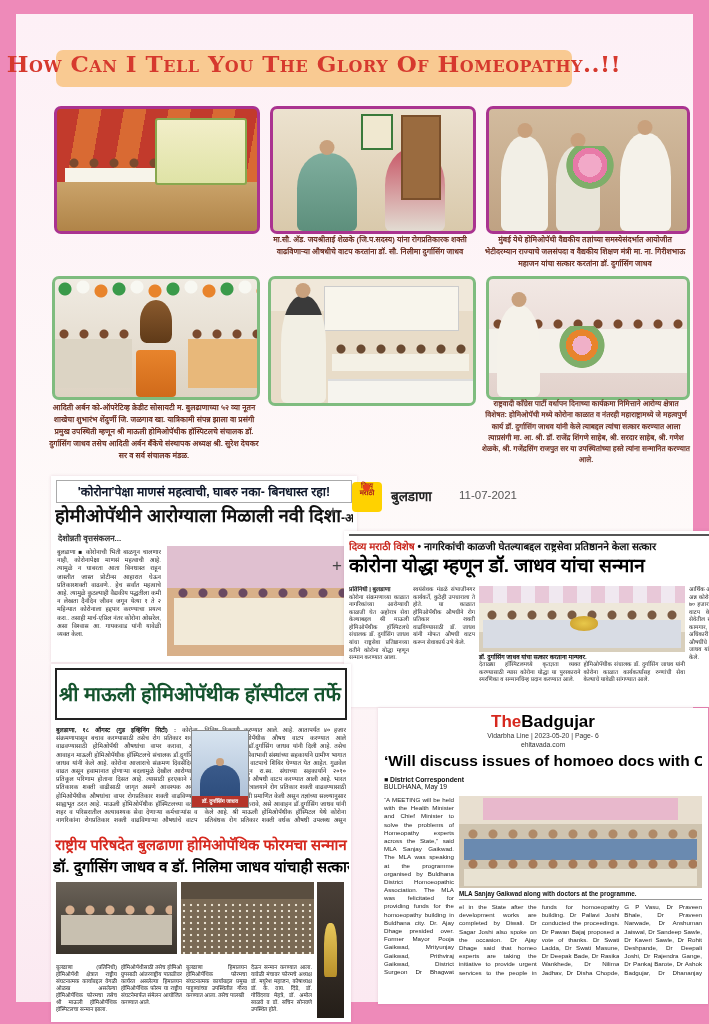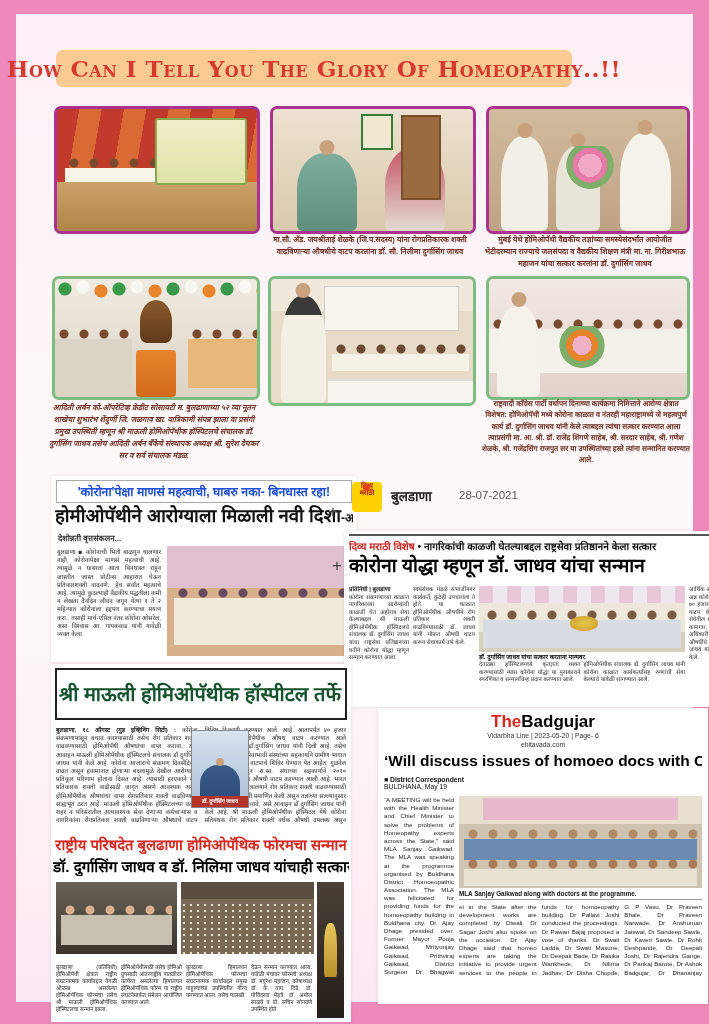--- a/index.html
+++ b/index.html
@@ -3,21 +3,21 @@
 <meta charset="utf-8">
 <style>
   html,body{margin:0;padding:0;}
   .stage{position:relative;width:709px;height:1024px;background:#ee8ab9;overflow:hidden;
          font-family:"Liberation Sans",sans-serif;-webkit-font-smoothing:antialiased;}
   .inner{position:absolute;left:16px;top:14px;width:677px;height:988px;
          background:linear-gradient(180deg,#fdf0f6 0%,#fefaf9 55%,#fbe9f1 100%);}
 
   
   .title-banner{position:absolute;left:40px;top:36px;width:516px;height:37px;background:#f9ca92;
-                border-radius:7px;display:flex;align-items:center;justify-content:center;}
+                border-radius:7px;display:flex;align-items:flex-start;justify-content:center;}
   .title-text{font-family:"DejaVu Serif",serif;font-weight:bold;font-variant:small-caps;
               font-size:23px;color:#d6392e;letter-spacing:.5px;white-space:nowrap;}
 
   
   .ph{position:absolute;border-radius:7px;overflow:hidden;}
   .b1{border:3px solid #aa3390;}
   .b2{border:3px solid #7fbc7f;}
   .cap{position:absolute;text-align:center;font-size:7.7px;line-height:1.55;color:#6e3326;font-weight:bold;}
 
   .fg{position:absolute;bottom:0;border-radius:45% 45% 6px 6px;}
@@ -58,21 +58,21 @@
         background:#f6f4ee;border-top:2px solid #ddd;}
   #ph6{background:linear-gradient(#f2e8e4,#e2d2cc);}
 
   
   .clip{position:absolute;background:#fff;box-shadow:0 0 3px rgba(120,40,80,.15);}
   .tiny{font-size:6.2px;line-height:1.32;color:#222;text-align:justify;overflow:hidden;}
   .plus{position:absolute;font-size:17px;color:#444;font-weight:normal;}
 
   
   .da-banner{position:absolute;left:5px;right:5px;top:4px;border:1px solid #aaa;text-align:center;
-             color:#1d4ed8;font-weight:bold;font-size:12.3px;padding:2px 0;white-space:nowrap;overflow:hidden;}
+             color:#0f172a;font-weight:bold;font-size:12.3px;padding:2px 0;white-space:nowrap;overflow:hidden;}
   .da-headline{position:absolute;left:4px;right:4px;top:26px;text-align:center;font-weight:bold;
              color:#111;font-size:18.5px;white-space:nowrap;overflow:hidden;}
   .da-byline{font-size:12px;}
   .da-credit{position:absolute;left:7px;top:56px;font-size:8px;font-weight:bold;color:#333;}
   .da-body{position:absolute;left:6px;top:72px;width:104px;height:108px;}
   .da-photo{position:absolute;left:116px;top:70px;width:184px;height:110px;}
 
   
   .dv-logo{position:absolute;left:336px;top:468px;width:30px;height:30px;background:#ffd200;
            border-radius:4px;text-align:center;}
@@ -181,21 +181,21 @@
     </div>
     <div id="ph5" class="ph b2" style="left:252px;top:262px;width:202px;height:124px;">
       <span class="fg" style="left:5%;width:22%;height:86%;background:linear-gradient(#3a3a3a 0 18%,#f2efe4 18%);"></span>
       <span class="crowd" style="left:30%;bottom:26%;width:68%;height:22%;--hd:#6a4a32;--cl:#f4f1e6;"></span>
     </div>
     <div id="ph6" class="ph b2" style="left:470px;top:262px;width:198px;height:118px;">
       <span class="crowd" style="left:0;bottom:20%;width:100%;height:46%;--hd:#7a4a2e;--cl:#f4f1ea;"></span>
       <span class="fg" style="left:4%;width:22%;height:78%;background:#f5f2ea;"></span>
       <span class="bq" style="left:32%;top:40%;width:30%;height:36%;background:radial-gradient(circle at 50% 45%,#f0b0c8 0 25%,#e8842c 25% 42%,#7fae6a 42% 58%,transparent 60%);"></span>
     </div>
-    <div class="cap" style="left:32px;top:388px;width:212px;font-style:italic;">आदिती अर्बन को-ऑपरेटिव्ह क्रेडीट सोसायटी म. बुलढाणाच्या ५२ व्या नूतन शाखेचा शुभारंभ शेंदुर्णी जि. जळगाव खा. यात्रिकामी संपन्न झाला वा प्रसंगी प्रमुख उपस्थिती म्हणून श्री माऊली होमिओपॅथीक हॉस्पिटलचे संचालक डॉ. दुर्गासिंग जाधव तसेच आदिती अर्बन बँकेचे संस्थापक अध्यक्ष श्री. सुरेश देचकर सर व सर्व संचालक मंडळ.</div>
+    <div class="cap" style="left:32px;top:388px;width:212px;">आदिती अर्बन को-ऑपरेटिव्ह क्रेडीट सोसायटी म. बुलढाणाच्या ५२ व्या नूतन शाखेचा शुभारंभ शेंदुर्णी जि. जळगाव खा. यात्रिकामी संपन्न झाला वा प्रसंगी प्रमुख उपस्थिती म्हणून श्री माऊली होमिओपॅथीक हॉस्पिटलचे संचालक डॉ. दुर्गासिंग जाधव तसेच आदिती अर्बन बँकेचे संस्थापक अध्यक्ष श्री. सुरेश देचकर सर व सर्व संचालक मंडळ.</div>
     <div class="cap" style="left:466px;top:384px;width:208px;font-size:7.3px;">राष्ट्रवादी काँग्रेस पार्टी वर्धापन दिनाच्या कार्यक्रमा निमित्ताने आरोग्य क्षेत्रात विशेषत: होमिओपॅथी मध्ये कोरोना काळात व नंतरही महाराष्ट्रामध्ये जे महत्वपुर्ण कार्य डॉ. दुर्गासिंग जाधव यांनी केले त्याबद्दल त्यांचा सत्कार करण्यात आला त्याप्रसंगी मा. आ. श्री. डॉ. राजेंद्र शिंगणे साहेब, श्री. सरदार साहेब, श्री. गणेश शेळके, श्री. गजेंद्रसिंग राजपुत सर या उपस्थितांच्या हस्ते त्यांना सन्मानित करण्यात आले.</div>
 
     <div class="clip" style="left:35px;top:462px;width:306px;height:186px;">
       <div class="da-banner">'कोरोना'पेक्षा माणसं महत्वाची, घाबरु नका- बिनधास्त रहा!</div>
       <div class="da-headline"><span>होमीओपॅथीने आरोग्याला मिळाली नवी दिशा</span><span class="da-byline">-आ.गायकवाड</span></div>
       <div class="da-credit">देशोन्नती वृत्तसंकलन...</div>
       <div class="da-body tiny">बुलडाणा ■ कोरोनाची भिती बाळगून चालणार नाही, कोरोनापेक्षा माणसं महत्वाची आहे. त्यामुळे न घाबरता आता बिनधास्त राहून जास्तीत जास्त प्रोटीन्स आहारात घेऊन प्रतिकारशक्ती वाढवणे.. हेच सर्वांत महत्वाचे आहे. त्यामुळे कुठल्याही वैद्यकीय पद्धतीला कमी न लेखता दैनंदिन जीवन जगून येत्या १ ते २ महिन्यात कोरोनाला हद्दपार करण्याचा प्रयत्न करा.. तसाही मार्च-एप्रिल नंतर कोरोना ओसरेल, असा विश्वास आ. गायकवाड यांनी यावेळी व्यक्त केला.</div>
       <div class="da-photo np np1 sm">
         <span class="crowd" style="left:4%;bottom:10%;width:92%;height:52%;--hd:#6a4a62;--cl:#f2ead8;"></span>
       </div>
@@ -203,21 +203,21 @@
 
     <span class="plus" style="left:312px;top:488px;">+</span>
     <span class="plus" style="left:316px;top:542px;">+</span>
 
     <div class="dv-logo">
       <span class="dv-dot"></span>
       <span class="dv-l">दिव्य</span>
       <span class="dv-l">मराठी</span>
     </div>
     <span class="dv-loc">बुलडाणा</span>
-    <span class="dv-date">28-07-2021</span>
+    <span class="dv-date">11-07-2021</span>
 
     <div class="clip" style="left:328px;top:517px;width:412px;height:176px;">
       <div class="dm-kicker"><b>दिव्य मराठी विशेष</b><span> • नागरिकांची काळजी घेतल्याबद्दल राष्ट्रसेवा प्रतिष्ठानने केला सत्कार</span></div>
       <div class="dm-headline">कोरोना योद्धा म्हणून डॉ. जाधव यांचा सन्मान</div>
       <div class="dm-body">
         <div><span class="dm-byline">प्रतिनिधी | बुलडाणा</span><span>कोरोना संक्रमणाच्या काळात नागरिकांच्या आरोग्याची काळजी घेत अहोरात्र सेवा केल्याबद्दल श्री माऊली होमिओपॅथीक हॉस्पिटलचे संचालक डॉ. दुर्गासिंग जाधव यांचा राष्ट्रसेवा प्रतिष्ठानच्या वतीने कोरोना योद्धा म्हणून सन्मान करण्यात आला.</span></div>
         <div>स्वयंसेवक मंडळे संभाजीनगर कार्यकर्ते, कुठेही उपचाराला ते होते. या काळात होमिओपॅथीक औषधीने रोग प्रतिकार शक्ती वाढविण्यासाठी डॉ. जाधव यांनी मोफत औषधी वाटप करून सेवाकार्य उभे केले.</div>
         <div>
           <div class="dm-photo np np2 sm">
             <span class="crowd" style="left:2%;bottom:6%;width:96%;height:58%;--hd:#7a5a42;--cl:#d8dce4;"></span>

